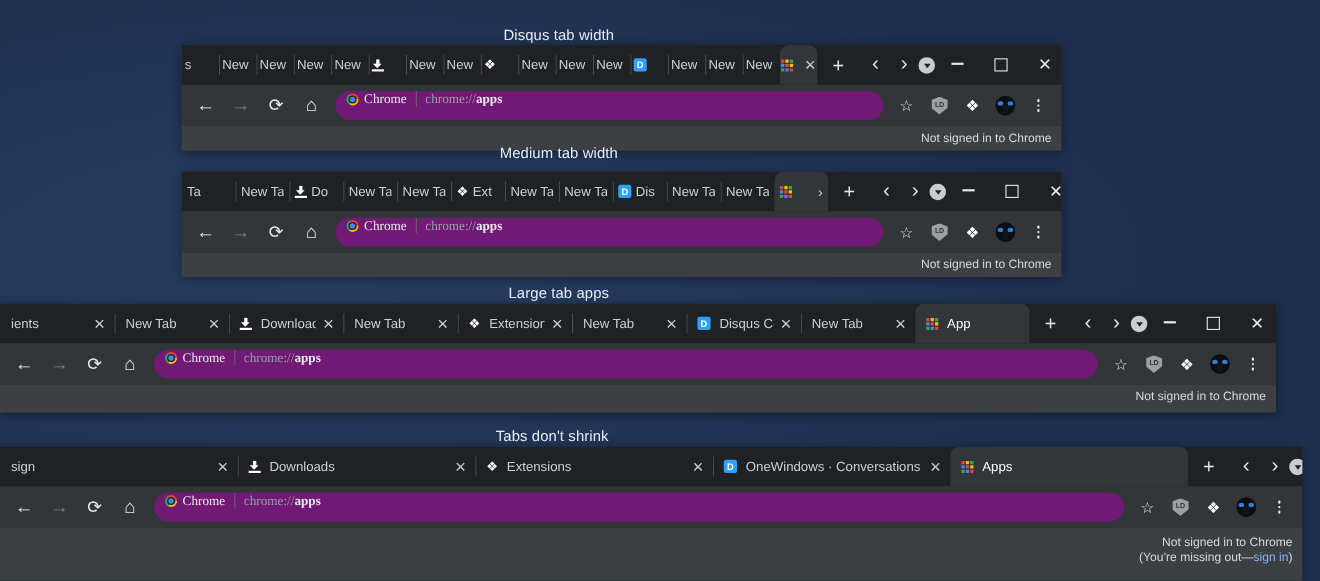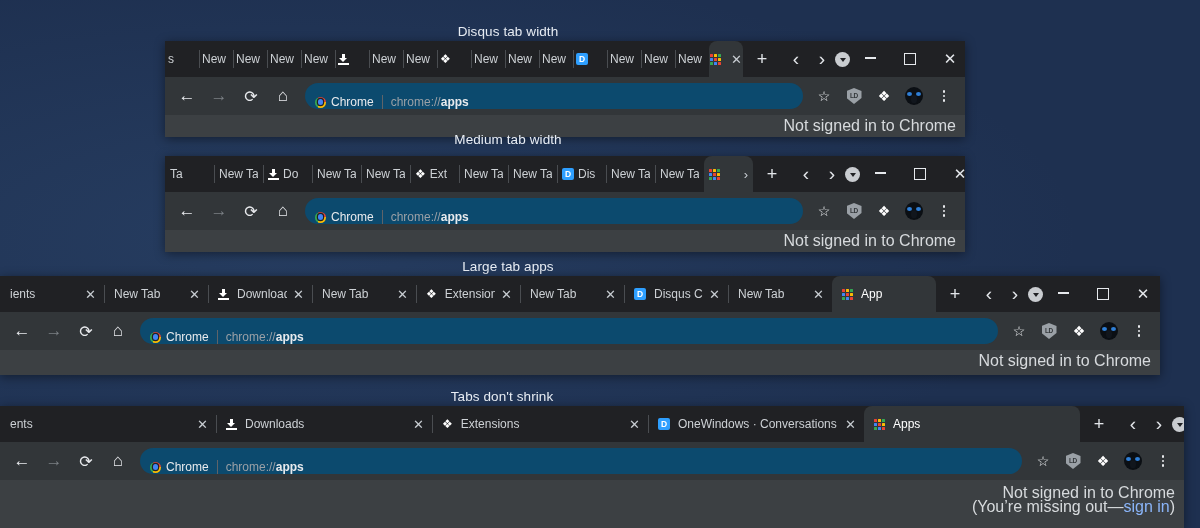--- a/index.html
+++ b/index.html
@@ -51,31 +51,31 @@
   .wctrls{display:flex;align-items:center;height:36px;flex:0 0 auto;color:#e6e9ed;}
   .wbtn{width:40px;height:36px;display:flex;align-items:center;justify-content:center;font-size:13px;}
   .wbtn.min::after{content:"";width:11px;height:1.5px;background:#e6e9ed;margin-top:-2px;}
   .wbtn.max::after{content:"";width:10px;height:10px;border:1.5px solid #e6e9ed;}
 
   
   .toolbar{height:38px;background:#323639;display:flex;align-items:center;padding:0 6px;}
   .nav{width:28px;height:28px;display:flex;align-items:center;justify-content:center;
        color:#e8eaed;font-size:15px;margin:0 2px;}
   .nav.dim{color:#7b8085;}
-  .omni{flex:1 1 auto;height:26px;background:#0c4a6e;border-radius:13px;display:flex;
-        align-items:flex-end;padding:0 10px;margin:0 6px;min-width:0;}
+  .omni{flex:1 1 auto;height:26px;background:#701a75;border-radius:13px;display:flex;
+        align-items:flex-start;padding:0 10px;margin:0 6px;min-width:0;font-family:Liberation Serif, serif;}
   .omni .chip{display:flex;align-items:center;gap:5px;color:#e8eaed;font-size:12px;}
   .omni .vsep{width:1px;height:14px;background:#5f6368;margin:0 8px;}
   .omni .url{color:#9aa0a6;font-size:12px;white-space:nowrap;overflow:hidden;}
   .omni .url b{color:#e8eaed;font-weight:700;}
   .tbicon{width:26px;height:26px;display:flex;align-items:center;justify-content:center;margin:0 2px;color:#e8eaed;}
 
   
   .content{background:#3c4043;position:relative;}
-  .status{position:absolute;right:9px;color:#d7dadd;font-size:16px;text-align:right;line-height:14px;white-space:nowrap;}
+  .status{position:absolute;right:9px;color:#d7dadd;font-size:11px;text-align:right;line-height:14px;white-space:nowrap;}
   .status a{color:#8ab4f8;text-decoration:none;}
 
   
   .gchrome{width:13px;height:13px;border-radius:50%;background:
      conic-gradient(from -30deg,#ea4335 0 33%,#fbbc05 0 66%,#34a853 0 100%);
      position:relative;display:inline-block;}
   .gchrome::after{content:"";position:absolute;inset:3.2px;border-radius:50%;background:#4285f4;
      box-shadow:0 0 0 1.2px #202124;}
   .gchrome.sm{width:11px;height:11px;}
   .gchrome.sm::after{inset:2.7px;}
@@ -549,21 +549,21 @@
       </div>
     </div>
 </div>
 
 <div class="panel">
   <div class="caption" style="left:324px;top:389px;width:356px;">Tabs don't shrink</div>
   <div class="win" id="win3" style="left:0px;top:406px;width:1184px;height:122px;">
       <div class="tabstrip">
         <div class="tabs">
           <div class="tab nosep" style="width: 216px; padding: 0px 8px 0px 10px; justify-content: flex-start;">
-            <span class="ttl">ents</span>
+            <span class="ttl">sign</span>
             <span class="cls" style="margin-left: 6px;">✕</span>
           </div>
           <div class="tab" style="width: 216px; padding: 0px 8px 0px 10px; justify-content: flex-start;">
             <span class="sep"></span>
             <span class="fav" style="margin-right: 8px;">
               <span class="dl">
                 <span class="dlbar"></span>
               </span>
             </span>
             <span class="ttl">Downloads</span>

